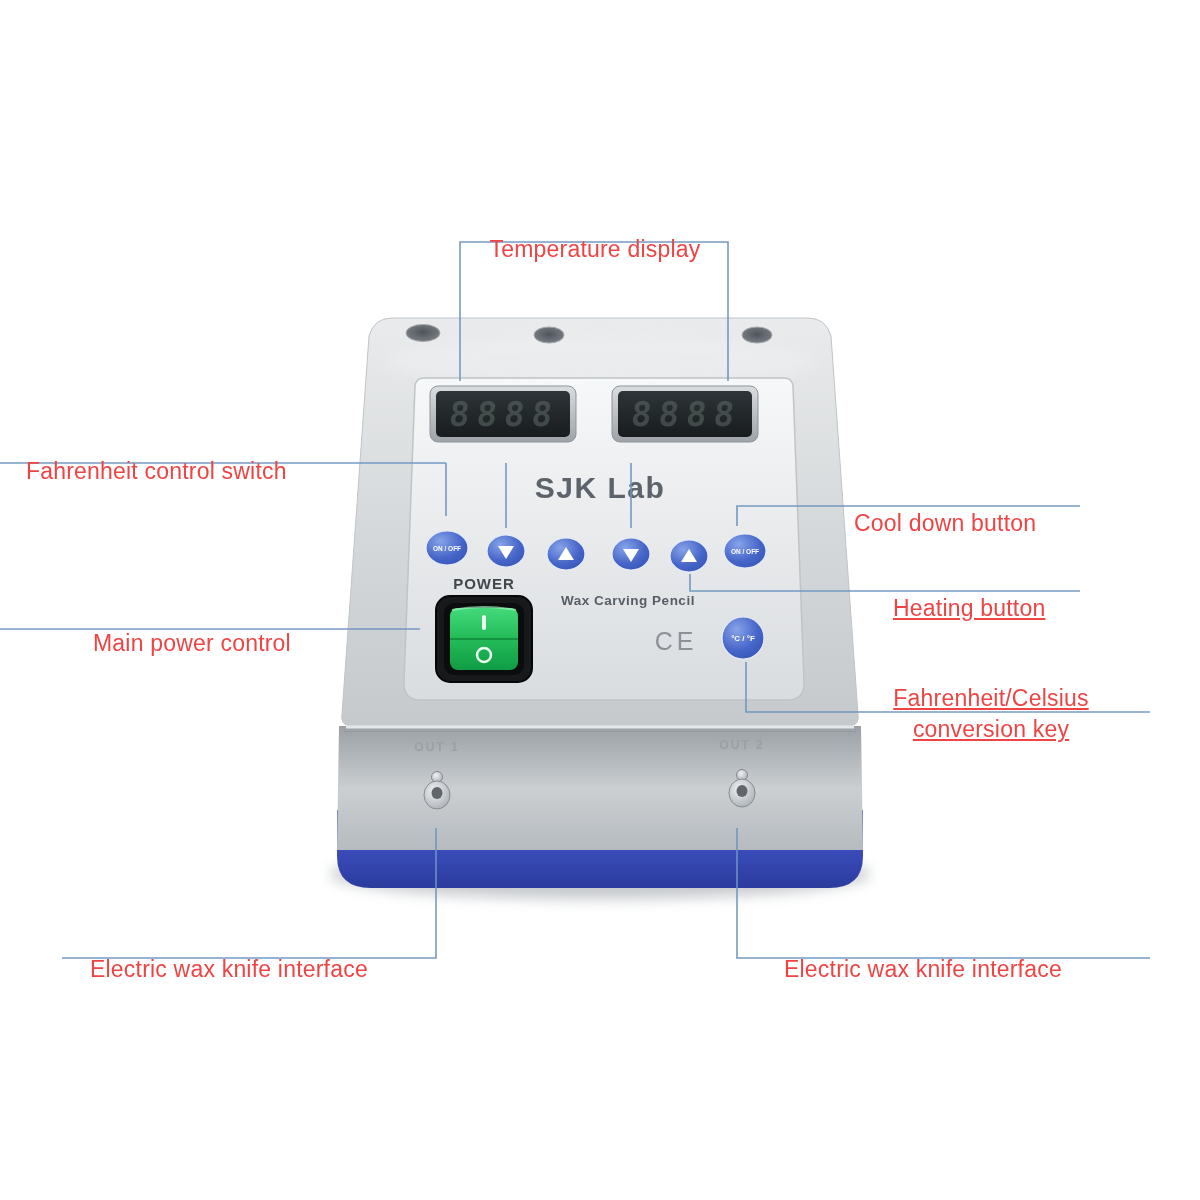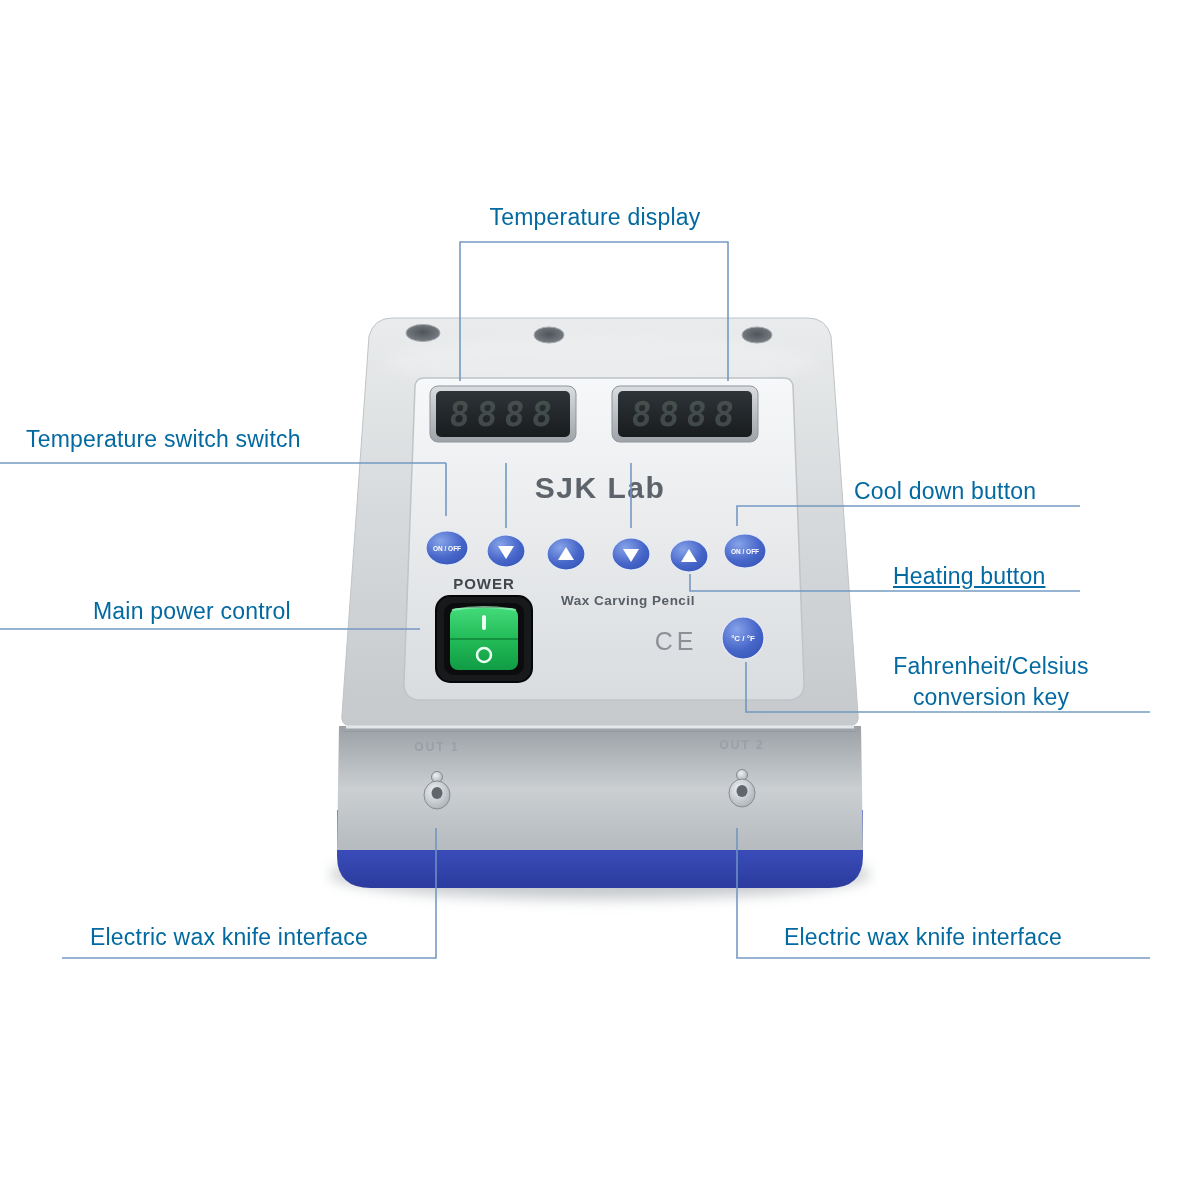--- a/index.html
+++ b/index.html
@@ -1,22 +1,22 @@
 <!DOCTYPE html>
 <html><head>
 <meta charset="utf-8">
 <style>
   * { margin:0; padding:0; box-sizing:border-box; }
   html,body { width:1200px; height:1200px; background:#ffffff; overflow:hidden;
               font-family:"Liberation Sans", sans-serif; }
   .stage { position:absolute; inset:0; width:1200px; height:1200px; }
   svg.scene { position:absolute; inset:0; display:block; }
-  .callout-label { position:absolute; color:#0369a1; font-size:23px; font-weight:500;
-                   letter-spacing:.2px; line-height:1.35; white-space:nowrap; }
-  .callout-label.wrap { white-space:normal; text-align:center; }
+  .callout-label { position:absolute; color:#ef4444; font-size:23px; font-weight:500;
+                   letter-spacing:.2px; line-height:1.35; white-space:nowrap;margin-top:32px; }
+  .callout-label.wrap { white-space:normal; text-align:center;text-decoration:underline; }
   .center { text-align:center; }
 </style>
 </head>
 <body>
 
 <div class="stage">
 
   <svg class="scene" viewBox="0 0 1200 1200" width="1200" height="1200">
     <defs>
       <linearGradient id="topGrad" x1="0" y1="318" x2="0" y2="730" gradientUnits="userSpaceOnUse">
@@ -161,21 +161,21 @@
       <path d="M1080,591 H690 V574"></path>
       <path d="M0,629 H420"></path>
       <path d="M1150,712 H746 V662"></path>
       <path d="M62,958 H436 V828"></path>
       <path d="M1150,958 H737 V828"></path>
     </g>
   </svg>
 
   <div class="callout-label center" style="left:440px; top:202px; width:310px; position:absolute;">Temperature display</div>
 
-  <div class="callout-label" style="left:26px; top:424px;">Temperature switch switch</div>
+  <div class="callout-label" style="left:26px; top:424px;">Fahrenheit control switch</div>
 
   <div class="callout-label" style="left:854px; top:476px;">Cool down button</div>
 
   <div class="callout-label" style="left:893px; top:561px;text-decoration:underline;">Heating button</div>
 
   <div class="callout-label" style="left:93px; top:596px;">Main power control</div>
 
   <div class="callout-label wrap" style="left:862px; top:651px; width:258px; position:absolute;">Fahrenheit/Celsius conversion key</div>
 
   <div class="callout-label" style="left:90px; top:922px;">Electric wax knife interface</div>

